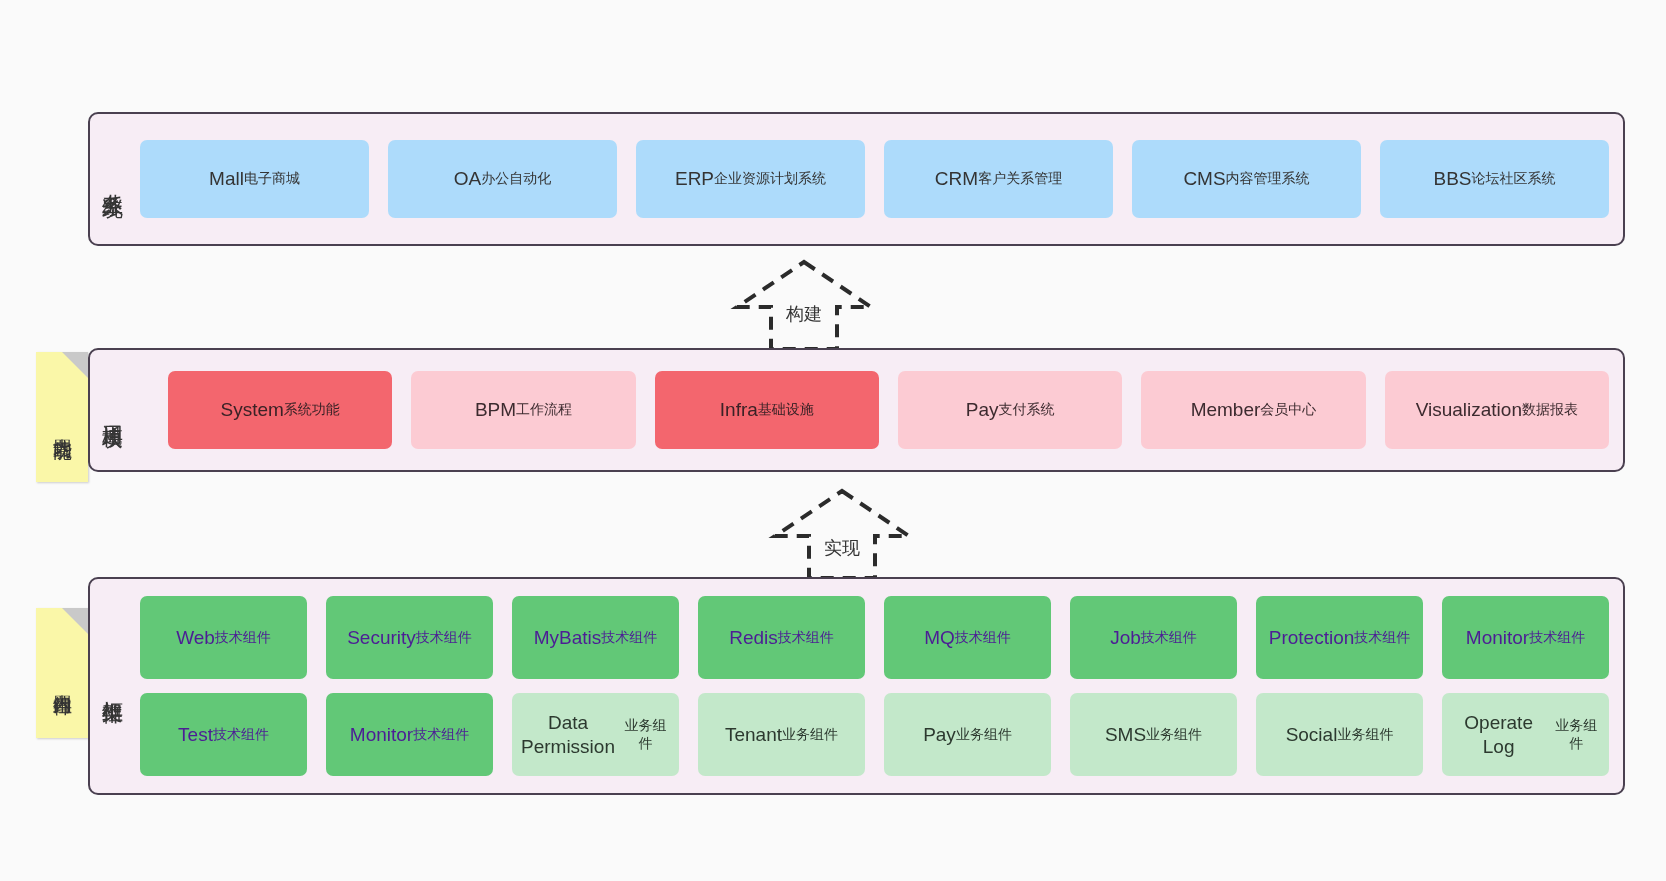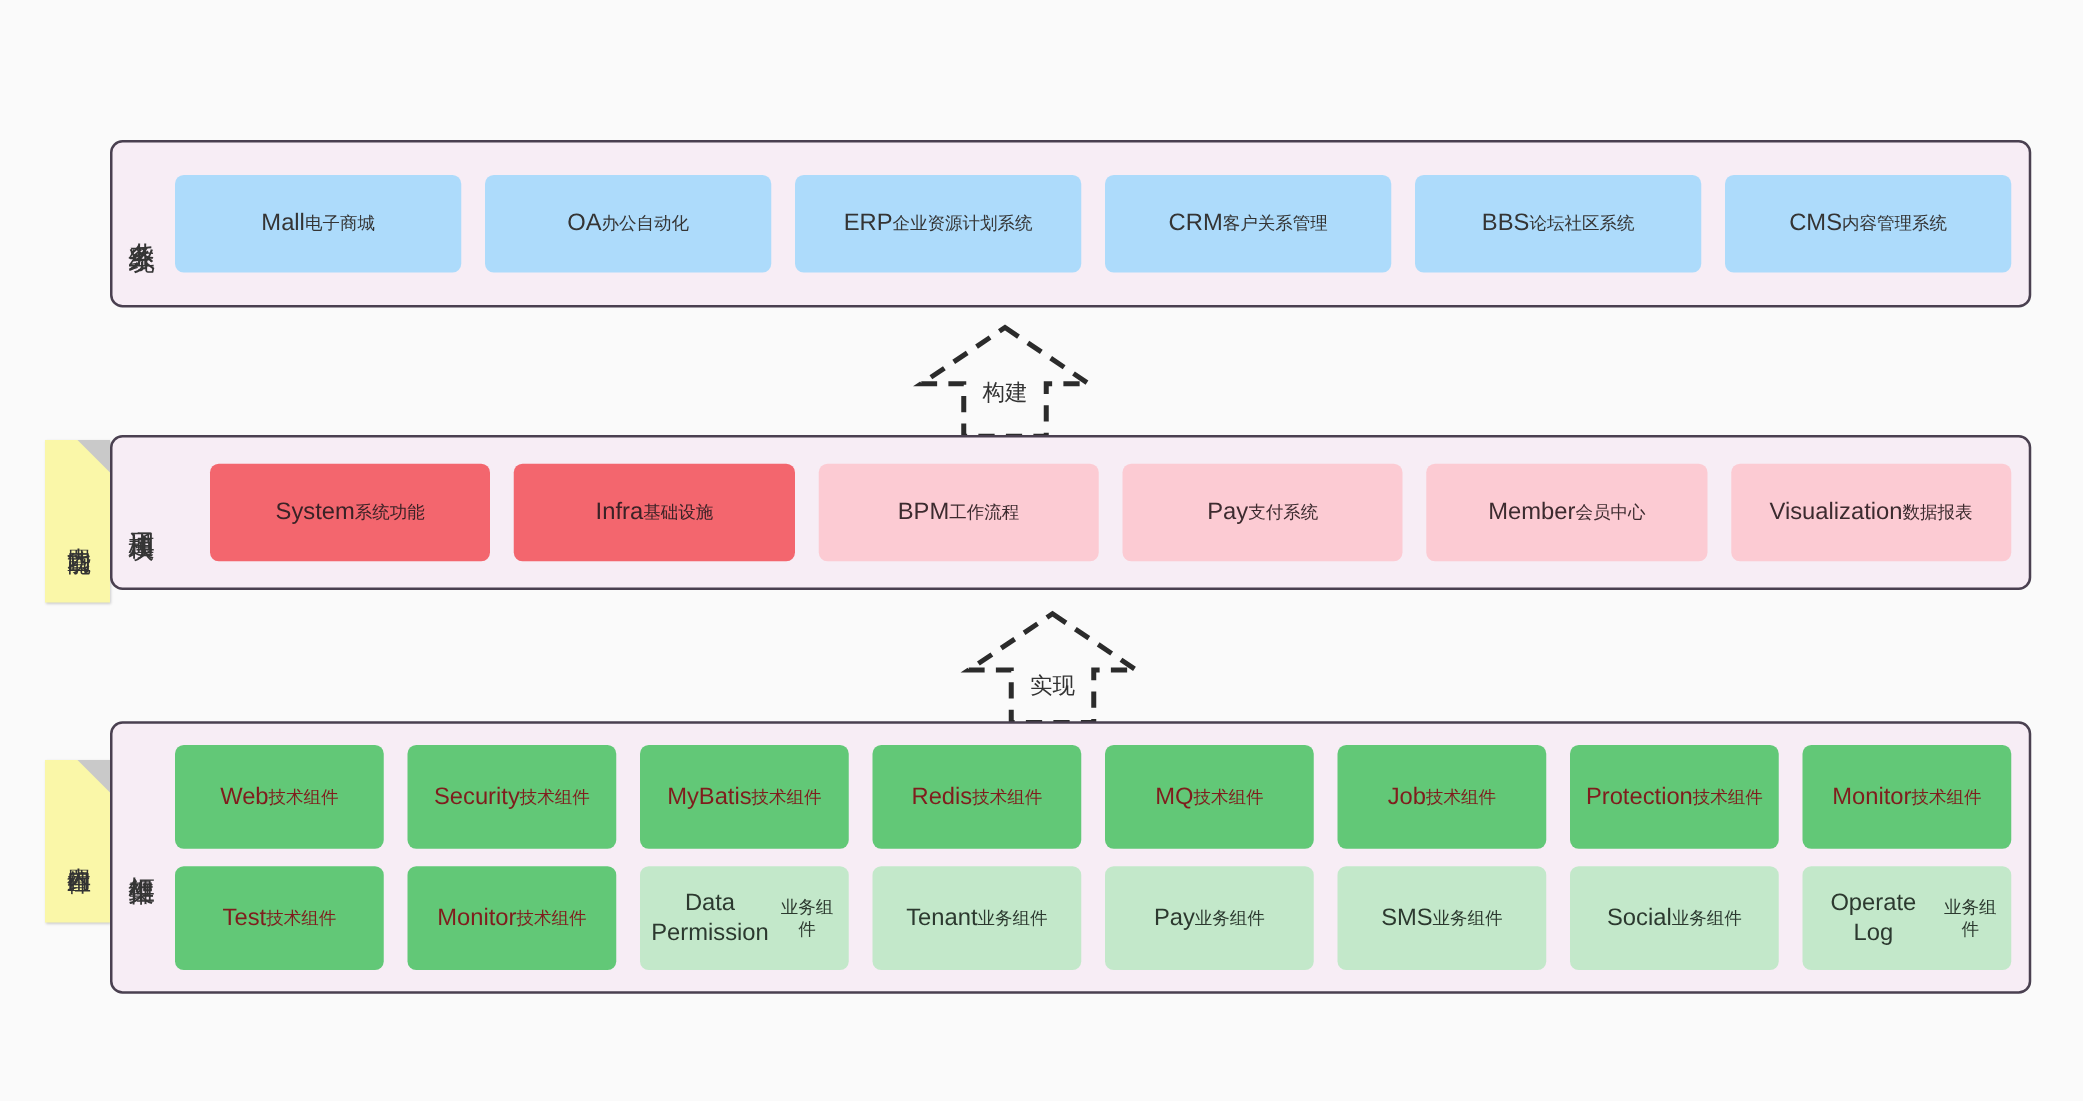--- a/index.html
+++ b/index.html
@@ -64,21 +64,21 @@
     line-height:1.26;
     user-select:none;
   }
   .node .en{font-size:19px;}
   .node .cn{font-size:14px;}
 
   
   .c-blue      {background:#ADDBFB;color:#343434;}
   .c-red       {background:#F3666E;color:#3a2226;}
   .c-pink      {background:#FCCBD3;color:#3c2b2f;}
-  .c-green     {background:#62C877;color:#7f1d1d;}
+  .c-green     {background:#62C877;color:#4c1d95;}
   .c-lightgreen{background:#C3E8CA;color:#2c392f;}
 
   
   .sticky{
     position:absolute;
     background:#FAF7A8;
     box-shadow:1px 1px 2px rgba(0,0,0,.18);
     display:flex;
     align-items:center;
     justify-content:center;
@@ -134,26 +134,26 @@
         </div>
         <div class="node c-blue">
           <span class="en">ERP</span>
           <span class="cn">企业资源计划系统</span>
         </div>
         <div class="node c-blue">
           <span class="en">CRM</span>
           <span class="cn">客户关系管理</span>
         </div>
         <div class="node c-blue">
+          <span class="en">CMS</span>
+          <span class="cn">内容管理系统</span>
+        </div>
+        <div class="node c-blue">
           <span class="en">BBS</span>
           <span class="cn">论坛社区系统</span>
-        </div>
-        <div class="node c-blue">
-          <span class="en">CMS</span>
-          <span class="cn">内容管理系统</span>
         </div>
       </div>
     </div>
   </div>
 
   <div class="arrow-wrap" style="left:734px;top:259px;width:140px;height:92px;">
     <svg width="140" height="92" viewBox="0 0 140 92" aria-hidden="true">
       <path d="M70 3 L137 48 L103 48 L103 90 L37 90 L37 48 L3 48 Z" fill="none" stroke="#2b2b2b" stroke-width="4" stroke-dasharray="13,9" stroke-linejoin="miter"></path>
     </svg>
     <div class="arrow-label" style="top:43px;">构建</div>
@@ -165,27 +165,27 @@
   </div>
 
   <div class="layer" id="layer-common" style="left:88px;top:348px;width:1537px;height:124px;gap:28px;">
     <div class="layer-title">通用模块</div>
     <div class="layer-body">
       <div class="row" style="height:78px;">
         <div class="node c-red">
           <span class="en">System</span>
           <span class="cn">系统功能</span>
         </div>
+        <div class="node c-pink">
+          <span class="en">BPM</span>
+          <span class="cn">工作流程</span>
+        </div>
         <div class="node c-red">
           <span class="en">Infra</span>
           <span class="cn">基础设施</span>
-        </div>
-        <div class="node c-pink">
-          <span class="en">BPM</span>
-          <span class="cn">工作流程</span>
         </div>
         <div class="node c-pink">
           <span class="en">Pay</span>
           <span class="cn">支付系统</span>
         </div>
         <div class="node c-pink">
           <span class="en">Member</span>
           <span class="cn">会员中心</span>
         </div>
         <div class="node c-pink">

